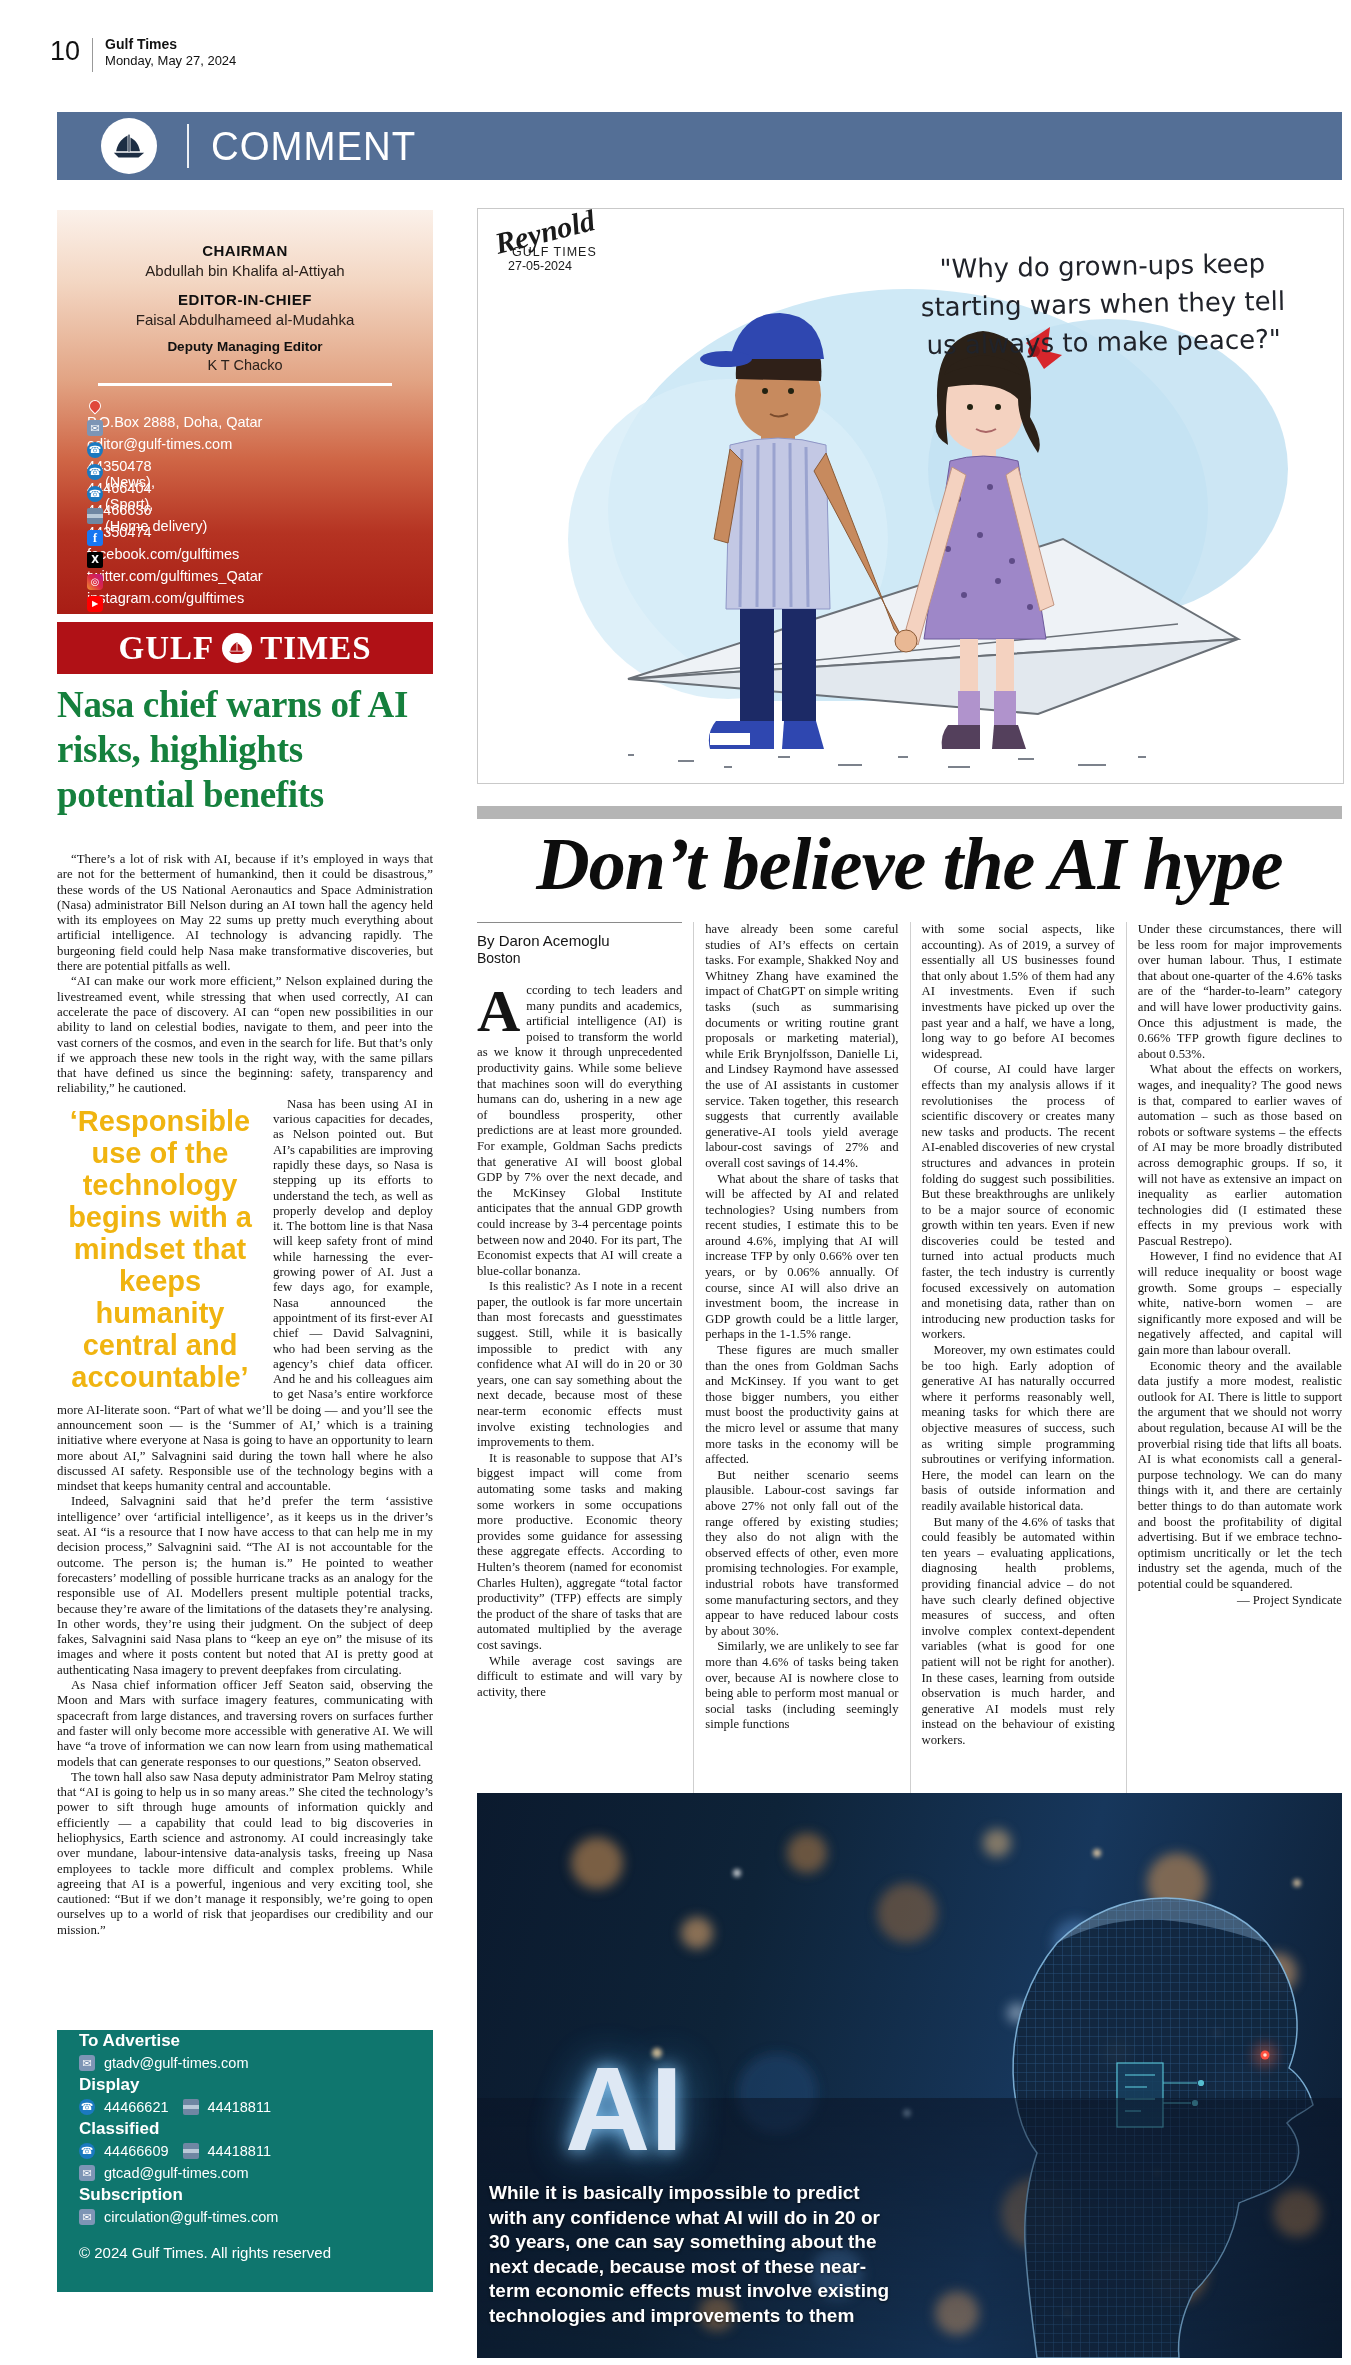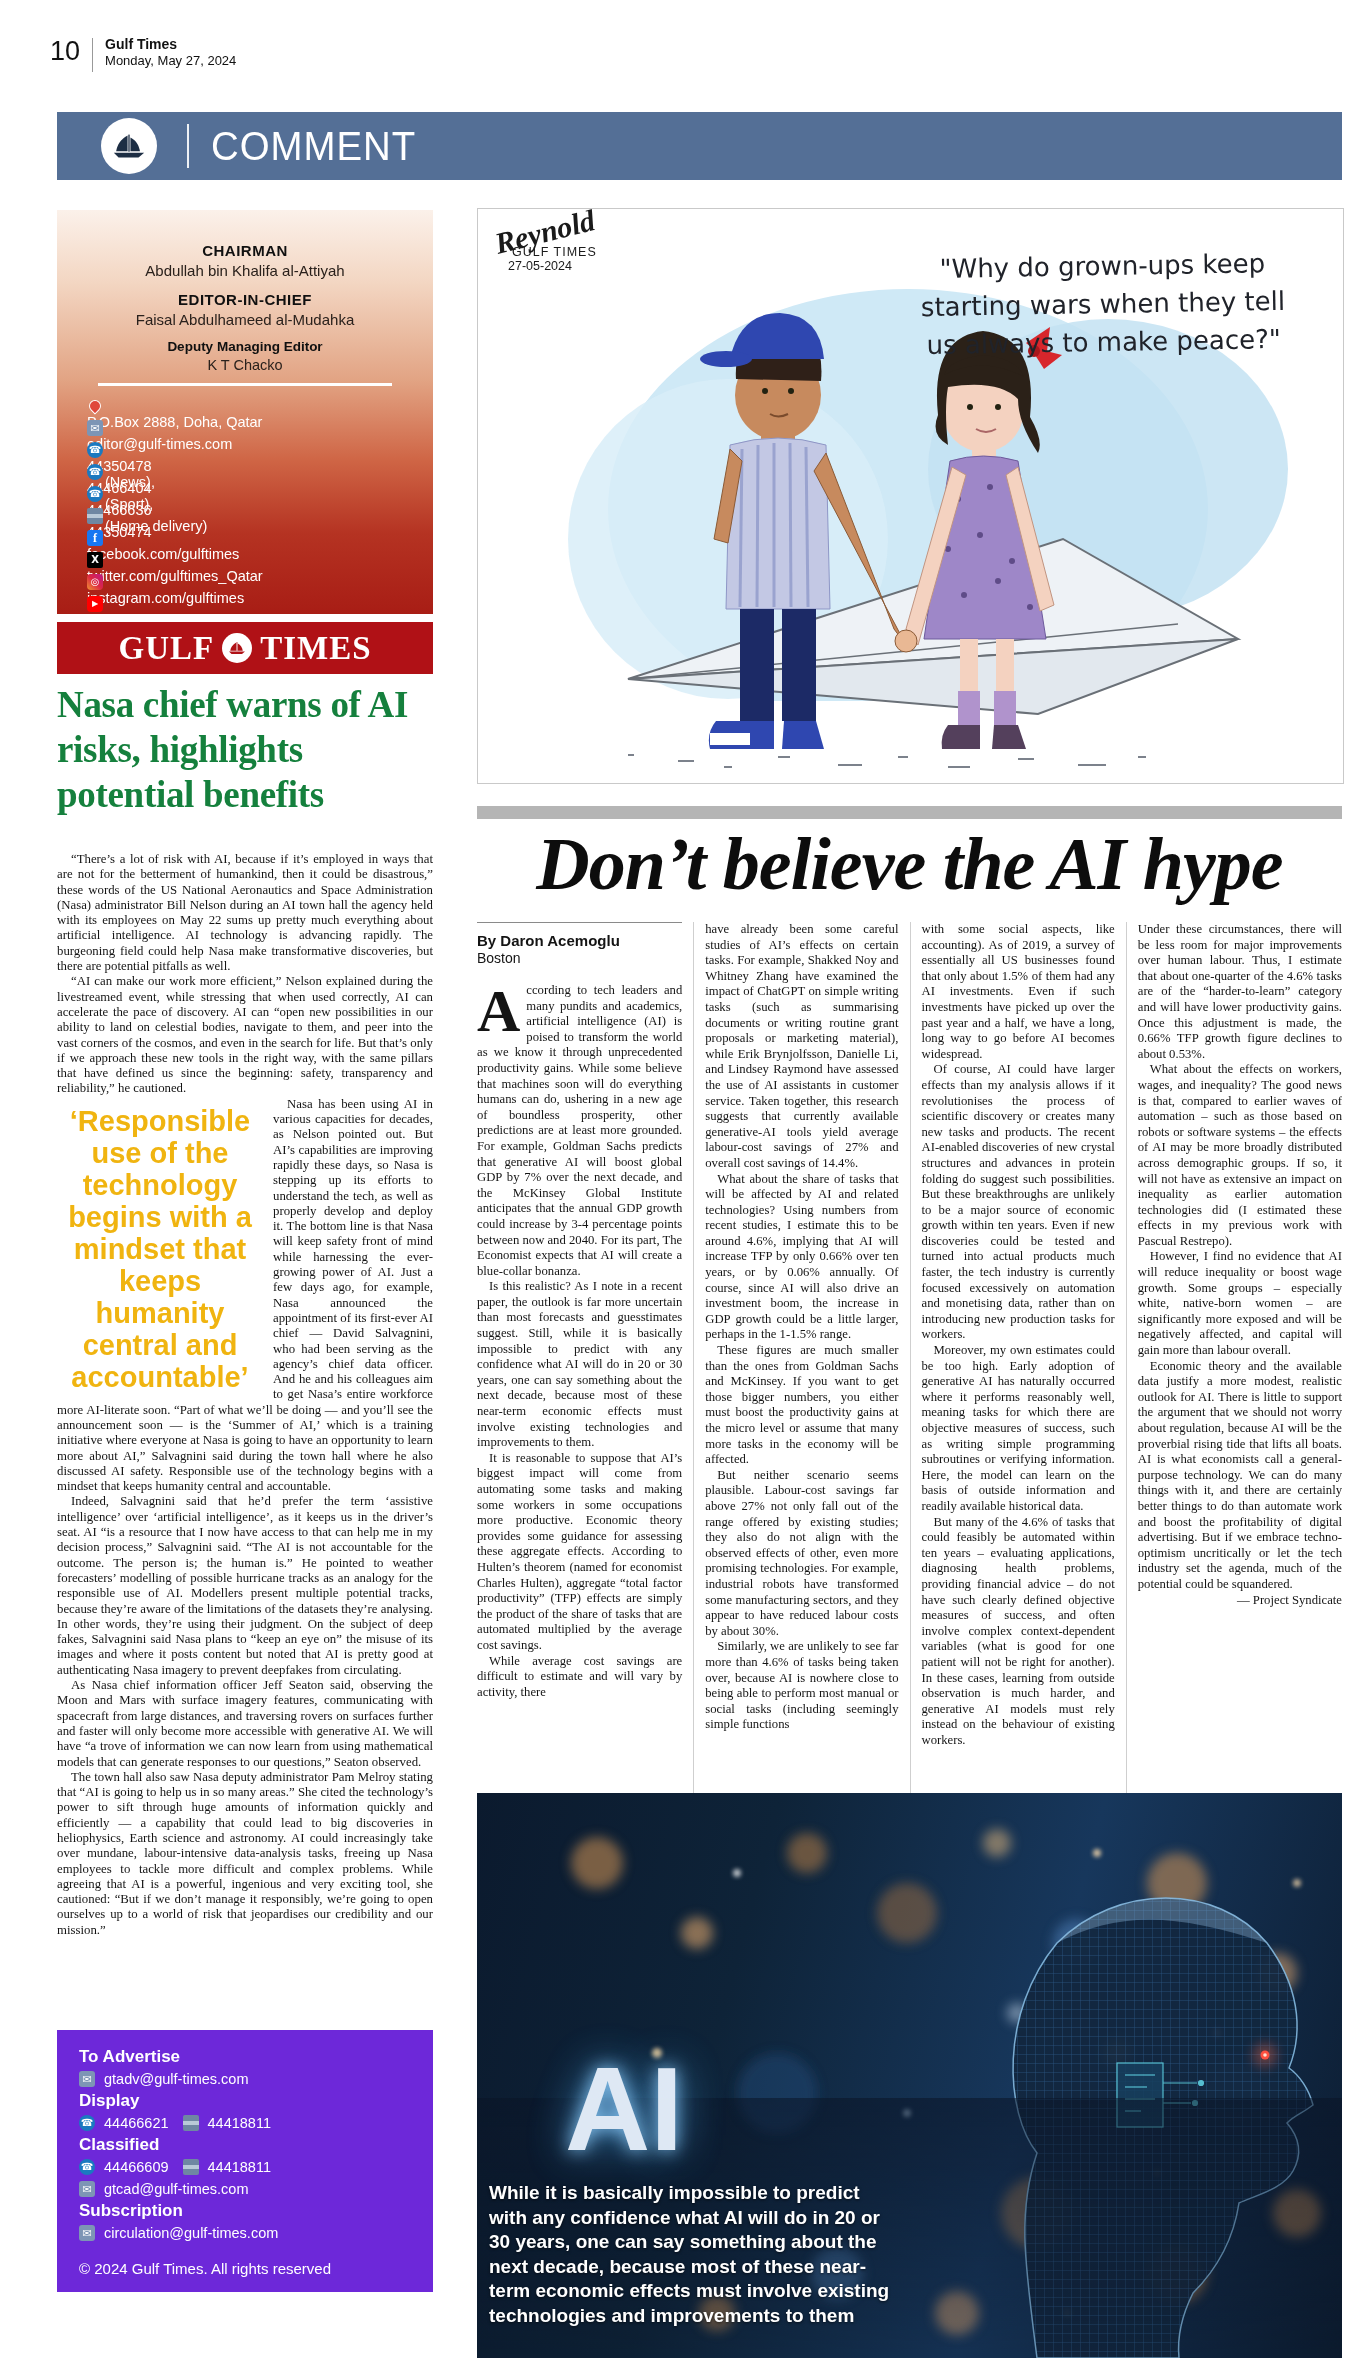--- a/index.html
+++ b/index.html
@@ -57,22 +57,22 @@
   
   .lhead{position:absolute;left:57px;top:682px;width:382px;font-size:37px;line-height:45px;
       font-weight:600;color:#15803d;letter-spacing:-.3px;}
   .lbody{position:absolute;left:57px;top:852px;width:376px;height:1160px;overflow:hidden;
       font-size:12.8px;line-height:15.3px;text-align:justify;color:#141414;}
   .lbody p{margin:0;text-indent:14px;}
   .pullquote{float:left;width:206px;margin:8px 10px 4px 0;font-family:"Liberation Sans",sans-serif;
       font-weight:bold;font-size:29px;line-height:32px;color:#f0b410;text-align:center;text-indent:0;}
 
   
-  .advbox{position:absolute;left:57px;top:2030px;width:376px;height:262px;background:#6d28d9;
-      color:#fff;font-family:"Liberation Sans",sans-serif;padding:16px 0 0 22px;box-sizing:border-box;overflow:hidden;}
+  .advbox{position:absolute;left:57px;top:2030px;width:376px;height:262px;background:#0f766e;
+      color:#fff;font-family:"Liberation Sans",sans-serif;padding:0 0 0 22px;box-sizing:border-box;overflow:hidden;}
   .adv-title{font-weight:bold;font-size:17px;line-height:22px;}
   .adv-row{display:flex;align-items:center;height:22px;font-size:14.5px;}
   .adv-row .gap{width:14px;}
   .adv-copy{margin-top:16px;font-size:15px;}
 
   
   .cartoon{position:absolute;left:477px;top:208px;width:865px;height:574px;border:1px solid #c9c9c9;
       background:#fff;overflow:hidden;}
   .sig{position:absolute;left:16px;top:6px;color:#1a1a1a;}
   .sig-name{font-family:"Liberation Serif",serif;font-style:italic;font-weight:bold;font-size:30px;
@@ -89,21 +89,21 @@
       font-style:italic;font-weight:600;font-size:74px;line-height:80px;color:#0d0d0d;letter-spacing:-1px;}
   .cols{position:absolute;left:477px;top:922px;width:865px;height:872px;display:flex;overflow:hidden;}
   .col{width:25%;box-sizing:border-box;padding:0 11px;font-size:12.7px;line-height:15.6px;
       text-align:justify;color:#141414;}
   .col + .col{border-left:1px solid #cfcfcf;}
   .col:first-child{padding-left:0;}
   .col:last-child{padding-right:0;}
   .col p{margin:0;text-indent:12px;}
   .col p.noind{text-indent:0;}
   .byline-rule{height:1px;background:#8a8a8a;margin-bottom:9px;}
-  .byline{font-family:"Liberation Sans",sans-serif;font-weight:bold;font-size:15px;line-height:18px;}
+  .byline{font-family:"Liberation Sans",sans-serif;font-weight:normal;font-size:15px;line-height:18px;}
   .dateline{font-family:"Liberation Sans",sans-serif;font-size:14px;line-height:17px;margin-bottom:16px;}
   .dropcap{float:left;font-size:60px;line-height:48px;font-weight:600;padding:4px 6px 0 0;}
   .attrib{text-align:right;margin-top:2px;}
   .bio{font-style:italic;margin-top:18px;text-indent:0 !important;}
 
   
   .aiimg{position:absolute;left:477px;top:1793px;width:865px;height:565px;overflow:hidden;
      background:linear-gradient(105deg,#0b1a2e 0%,#0e2338 30%,#17375c 62%,#0c1c30 100%);}
   .aiimg .horizon{position:absolute;left:0;top:54%;width:100%;height:46%;
      background:linear-gradient(180deg,rgba(10,20,38,.55),rgba(8,16,30,.15));}

